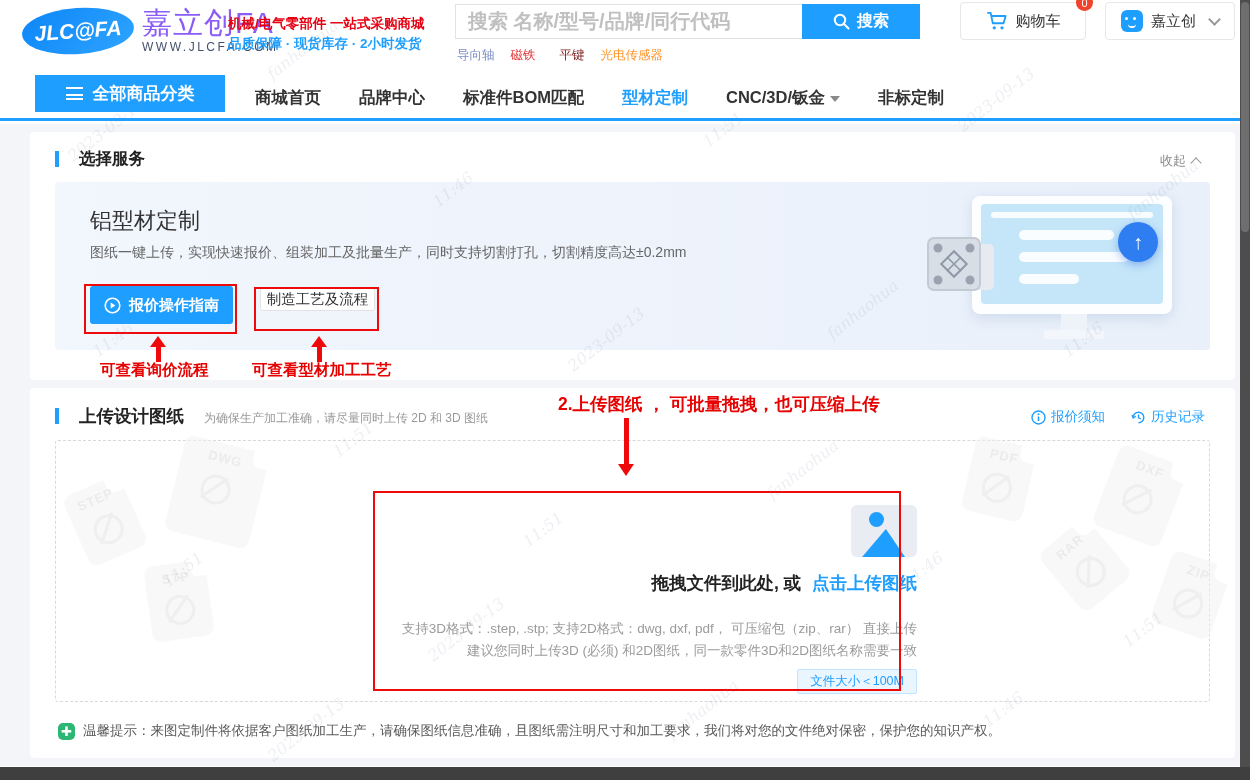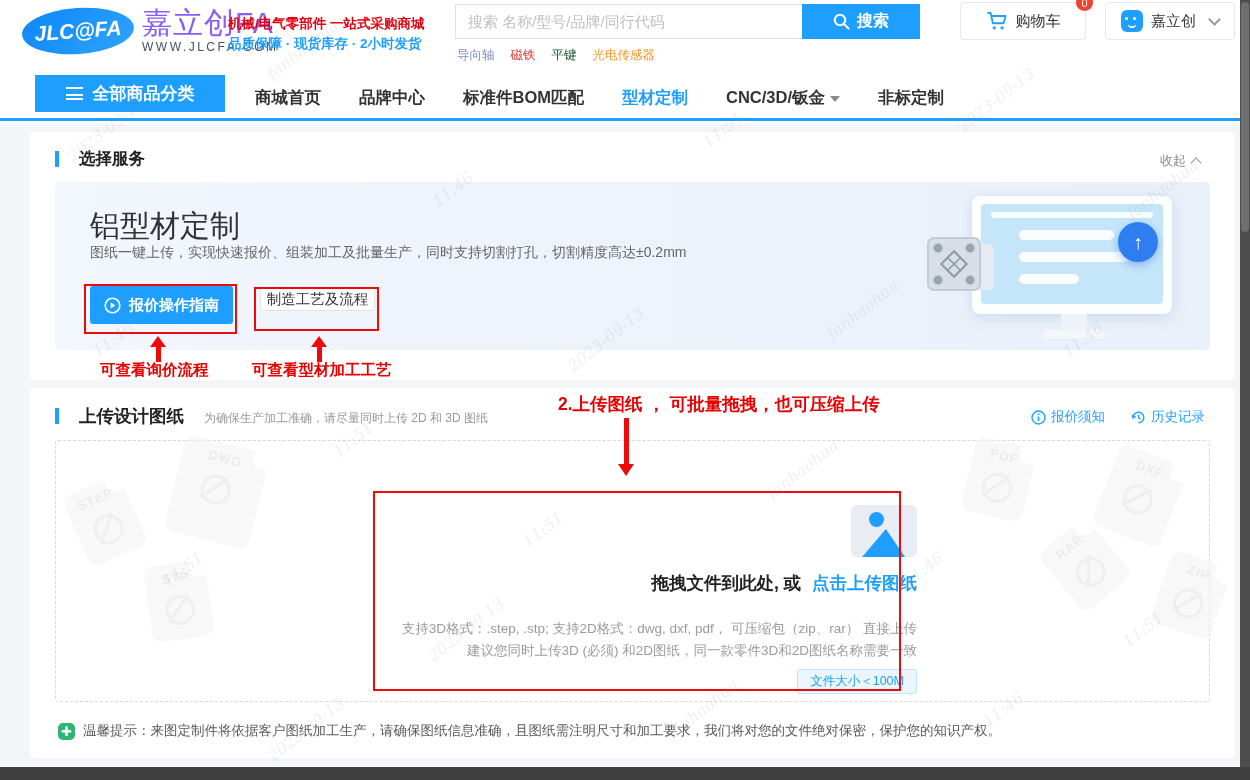--- a/index.html
+++ b/index.html
@@ -15,21 +15,21 @@
   .logo-wrap { position:absolute; left:22px; top:8px; display:flex; align-items:center; }
   .logo-oval { width:112px; height:46px; background:linear-gradient(135deg,#0d86f8,#2ea4ff); border-radius:50%; display:flex; align-items:center; justify-content:center; color:#fff; font-weight:bold; font-style:italic; font-size:21px; letter-spacing:0; transform:rotate(-4deg); }
   .logo-text { margin-left:8px; }
   .logo-name { font-size:30px; font-weight:normal; color:#8b5cf6; line-height:30px; letter-spacing:1px; }
   .logo-site { font-size:12px; color:#44506a; letter-spacing:2.5px; margin-top:2px; }
   .taglines { position:absolute; left:228px; top:14px; line-height:20px; white-space:nowrap; }
   .tagline-red { color:#e60012; font-size:13.5px; font-weight:bold; }
   .tagline-blue { color:#1e9fff; font-size:13.5px; font-weight:bold; }
 
   .search-wrap { position:absolute; left:455px; top:4px; display:flex; }
-  .search-input { width:347px; height:35px; border:1px solid #e3e3e3; border-right:none; padding:14px 12px; font-size:15px; color:#333; outline:none; }
+  .search-input { width:347px; height:35px; border:1px solid #e3e3e3; border-right:none; padding:14px 12px; font-size:20px; color:#333; outline:none;font-weight:bold; }
   .search-input::placeholder { color:#c0c0c0; }
   .search-btn { width:118px; height:35px; background:#1e9fff; color:#fff; border:none; font-size:16px; font-weight:bold; display:flex; align-items:center; justify-content:center; gap:7px; cursor:pointer; }
   .hot-links { position:absolute; left:457px; top:47px; font-size:12.5px; display:flex; gap:16px; }
   .hot-links a { text-decoration:none; cursor:pointer; }
 
   .hd-btn { position:absolute; top:2px; height:38px; border:1px solid #e7e7e7; border-radius:4px; background:#fff; display:flex; align-items:center; justify-content:center; gap:8px; font-size:15px; color:#333; cursor:pointer; }
   #cart-btn { left:960px; width:126px; }
   #cart-badge { position:absolute; right:-8px; top:-9px; min-width:17px; height:17px; background:#f0422c; border-radius:50%; color:#fff; font-size:11px; display:flex; align-items:center; justify-content:center; padding:0 3px; }
   #user-btn { left:1105px; width:130px; }
   .avatar-ico { width:22px; height:22px; background:#1e9fff; border-radius:6px; position:relative; }
@@ -56,21 +56,21 @@
   .sec-head { position:absolute; left:25px; top:16px; display:flex; align-items:baseline; gap:20px; }
   .sec-bar { width:4px; height:16px; background:#1e9fff; align-self:center; }
   .sec-title { font-size:16.5px; font-weight:bold; color:#222; }
   .sec-sub { font-size:12px; color:#999; }
 
   .collapse { position:absolute; right:35px; top:20px; font-size:13px; color:#8a8a8a; cursor:pointer; display:flex; align-items:center; gap:6px; }
   .chev-up { width:8px; height:8px; border-left:1.5px solid #999; border-top:1.5px solid #999; transform:rotate(45deg); margin-top:4px; }
 
   
   .svc-panel { position:absolute; left:25px; top:50px; width:1155px; height:168px; background:linear-gradient(90deg,#f2f6fd,#e9f0fa); border-radius:4px; }
-  .svc-title { position:absolute; left:35px; top:24px; font-size:30px; color:#333; }
+  .svc-title { position:absolute; left:35px; top:24px; font-size:22px; color:#333; }
   .svc-desc { position:absolute; left:35px; top:62px; font-size:14px; color:#666; }
   .btn-blue { position:absolute; left:35px; top:104px; width:143px; height:38px; background:#1e9fff; border:none; border-radius:3px; color:#fff; font-size:15px; font-weight:bold; display:flex; align-items:center; justify-content:center; gap:8px; cursor:pointer; }
   .btn-white { position:absolute; left:205px; top:106px; width:115px; height:23px; background:#fff; border:1px solid #e3e3e3; border-radius:3px; color:#333; font-size:14.5px; display:flex; align-items:center; justify-content:center; cursor:pointer; }
   .red-box { position:absolute; border:2.5px solid #ee0a0a; pointer-events:none; z-index:20; }
   #rb-guide { left:54px; top:152px; width:153px; height:50px; }
   #rb-process { left:224px; top:155px; width:125px; height:44px; }
 
   .red-arrow-up { position:absolute; width:0; z-index:20; }
   .red-arrow-up .shaft { position:absolute; left:-2px; top:10px; width:5px; height:16px; background:#ee0a0a; }
   .red-arrow-up .head { position:absolute; left:-8px; top:0; width:0; height:0; border-left:8px solid transparent; border-right:8px solid transparent; border-bottom:11px solid #ee0a0a; }
@@ -146,21 +146,21 @@
         <svg width="17" height="17" viewBox="0 0 17 17">
           <circle cx="7" cy="7" r="5.2" fill="none" stroke="#fff" stroke-width="2"></circle>
           <line x1="11" y1="11" x2="15.5" y2="15.5" stroke="#fff" stroke-width="2" stroke-linecap="round"></line>
         </svg>
         <span>搜索</span>
       </button>
     </div>
     <div class="hot-links">
       <a style="color: rgb(125, 144, 198);">导向轴</a>
       <a style="color: rgb(230, 52, 52);">磁铁</a>
-      <a style="color: #14532d;">平键</a>
+      <a style="color: #7f1d1d; margin-left: 8px;">平键</a>
       <a style="color: rgb(255, 147, 39);">光电传感器</a>
     </div>
 
     <div class="hd-btn" id="cart-btn">
       <svg width="22" height="20" viewBox="0 0 24 22">
         <path d="M2 2 h3 l2.4 11.5 h11.8 l2.3 -8 H6" fill="none" stroke="#1e9fff" stroke-width="2" stroke-linejoin="round" stroke-linecap="round"></path>
         <circle cx="9" cy="18.5" r="1.8" fill="#1e9fff"></circle>
         <circle cx="17.5" cy="18.5" r="1.8" fill="#1e9fff"></circle>
       </svg>
       <span>购物车</span>

